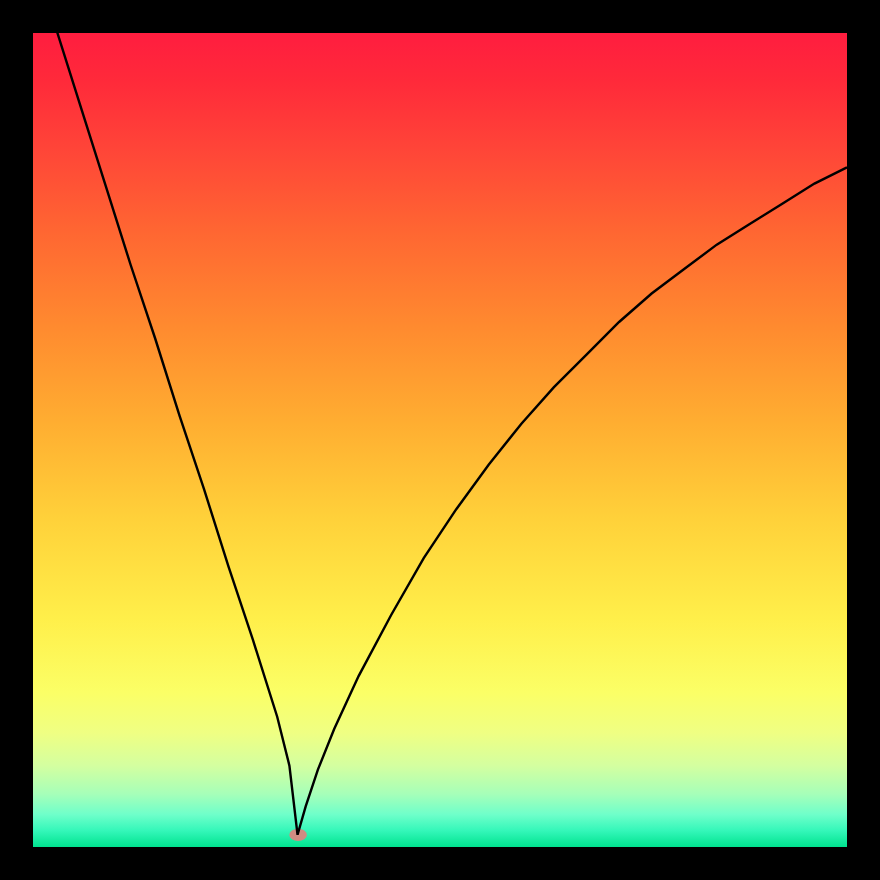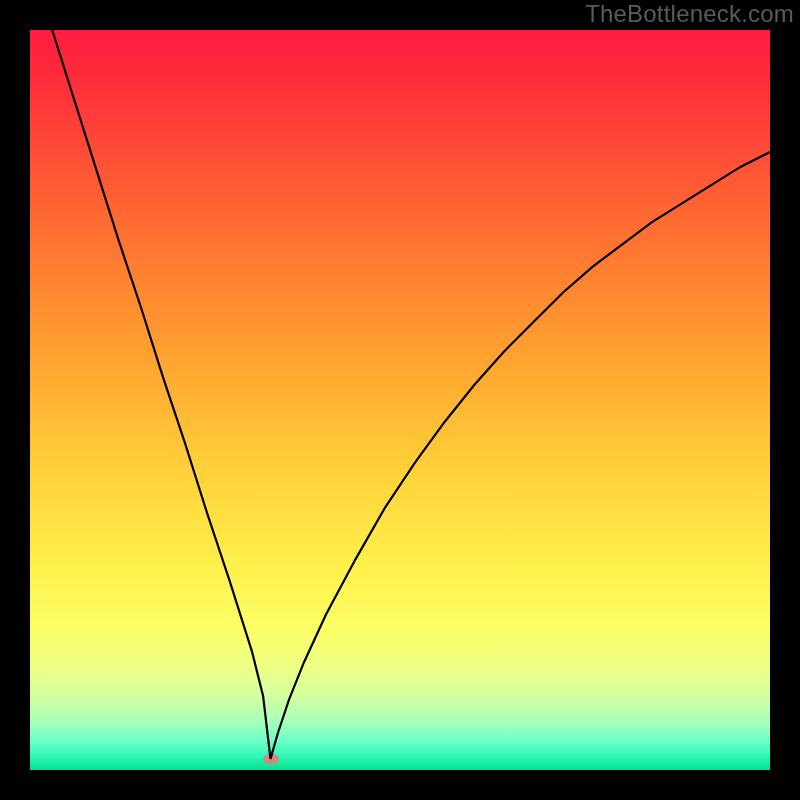--- a/index.html
+++ b/index.html
@@ -71,21 +71,20 @@
     border-radius: 50%;
     background: #cf8b82;
     z-index: 10;
     transform: translate(-50%, -50%);
   }
 </style>
 </head>
 <body>
 
 <div class="frame">
-  <div class="watermark">TheBottleneck.com</div>
   <div class="plot">
     <div class="gradient"></div>
     <div class="marker" style="left: 240.5px; top: 728.9px; background: rgb(207, 139, 130);"></div>
     <svg class="curve" viewBox="0 0 740 740" preserveAspectRatio="none">
       <path id="curve-path" d="M0.00 -74.00 L22.20 0.00 L44.40 70.30 L66.60 140.60 L88.80 210.90 L111.00 277.50 L133.20 347.80 L155.40 414.40 L177.60 484.70 L199.80 551.30 L222.00 621.60 L233.10 666.00 L240.50 728.90 L247.90 703.00 L259.00 669.70 L273.80 632.70 L296.00 584.60 L325.60 529.10 L355.20 477.30 L384.80 432.90 L414.40 392.20 L444.00 355.20 L473.60 321.90 L503.20 292.30 L532.80 262.70 L562.40 236.80 L592.00 214.60 L621.60 192.40 L651.20 173.90 L680.80 155.40 L710.40 136.90 L740.00 122.10" fill="none" stroke="#000000" stroke-width="2.2"></path>
     </svg>
   </div>
 </div>
 
 </body></html>

